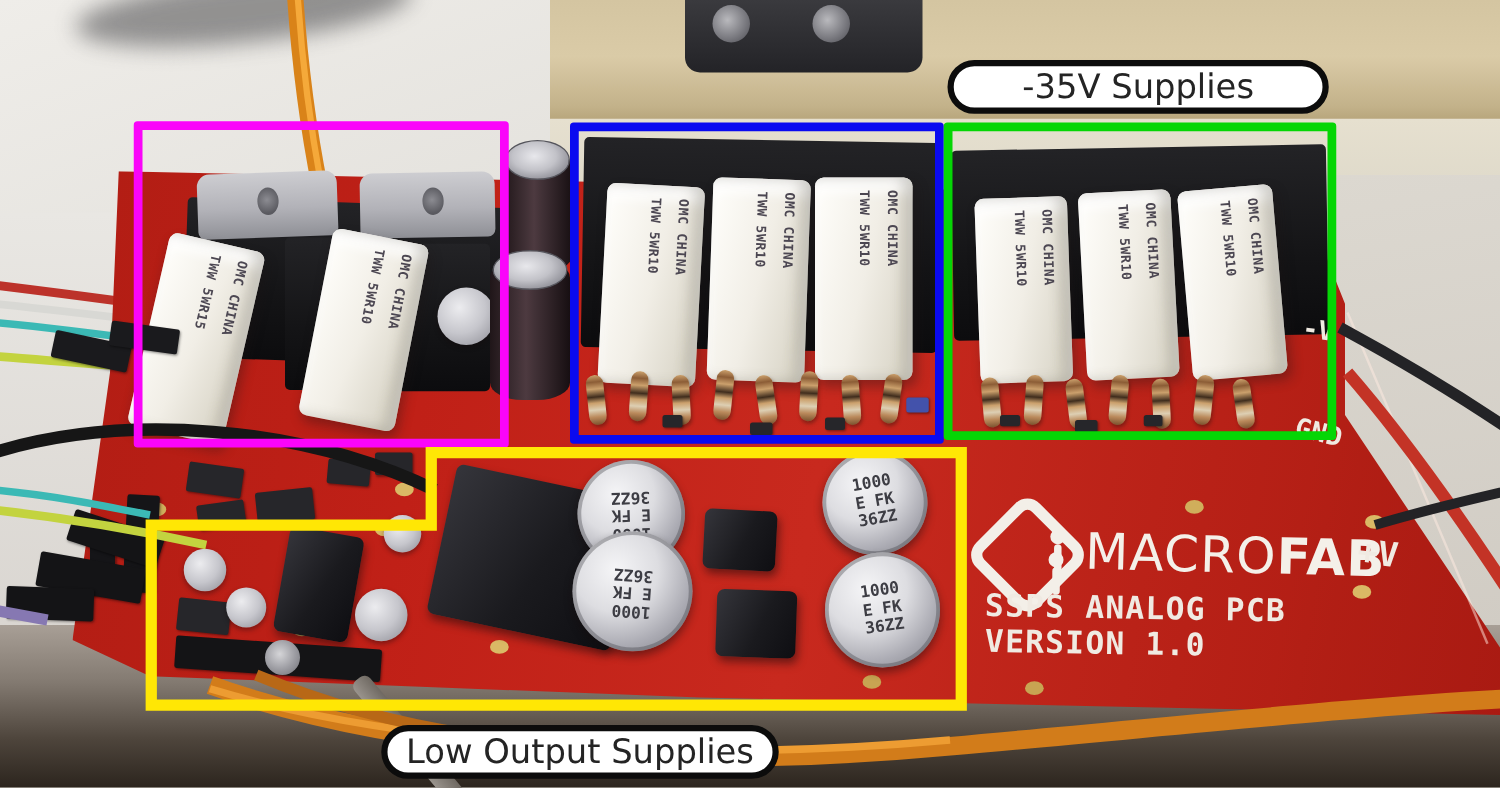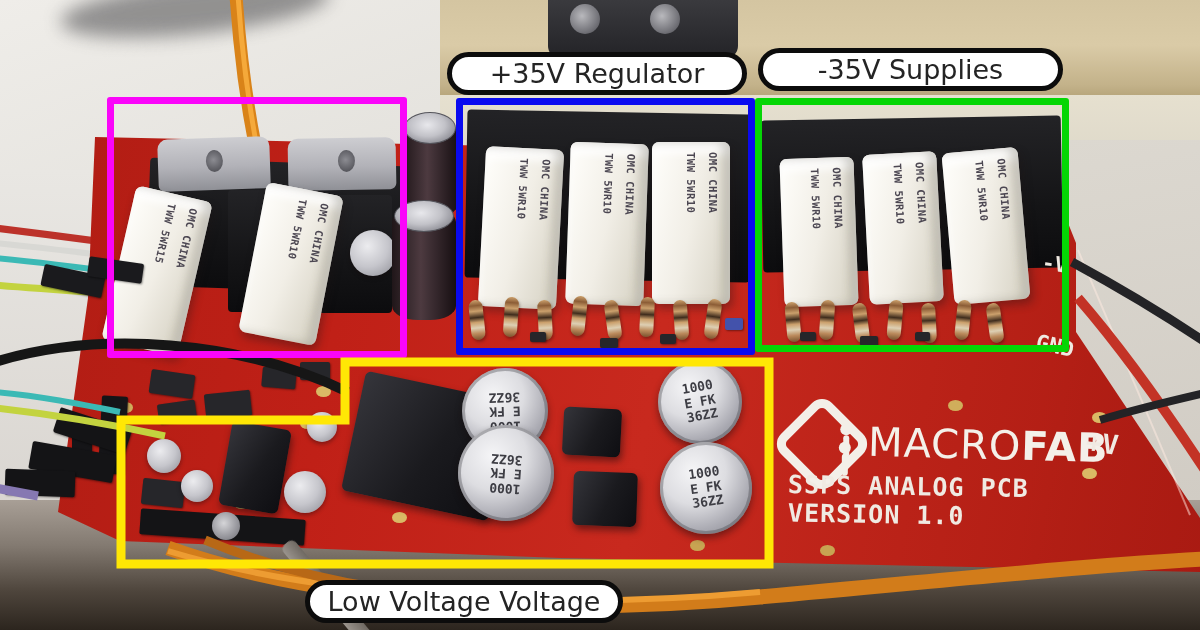--- a/index.html
+++ b/index.html
@@ -302,24 +302,21 @@
   <div class="ovl">
 
     <div class="box" style="left:107px;top:97px;width:300px;height:261px;border-width:7px;border-color:#fa05fa"></div>
     <div class="box" style="left:456px;top:98px;width:299px;height:257px;border-width:7px;border-color:#0a0af0"></div>
     <div class="box" style="left:755px;top:98px;width:314px;height:254px;border-width:7px;border-color:#05d605"></div>
 
     <svg class="a" style="left:0;top:0" width="1200" height="630">
       <polygon points="345,362 769,362 769,564 121,564 121,420 345,420" fill="none" stroke="#ffe705" stroke-width="9"></polygon>
     </svg>
 
-    <div class="callout" style="left:447px;top:52px;width:300px;height:43px;border-radius:24px">
-      <span>+35V Regulator</span>
-    </div>
     <div class="callout" style="left:758px;top:48px;width:305px;height:43px;border-radius:24px">
       <span>-35V Supplies</span>
     </div>
     <div class="callout" style="left:305px;top:580px;width:318px;height:43px;border-radius:24px">
-      <span>Low Voltage Voltage</span>
+      <span>Low Output Supplies</span>
     </div>
   </div>
 
 </div>
 
 </body></html>

